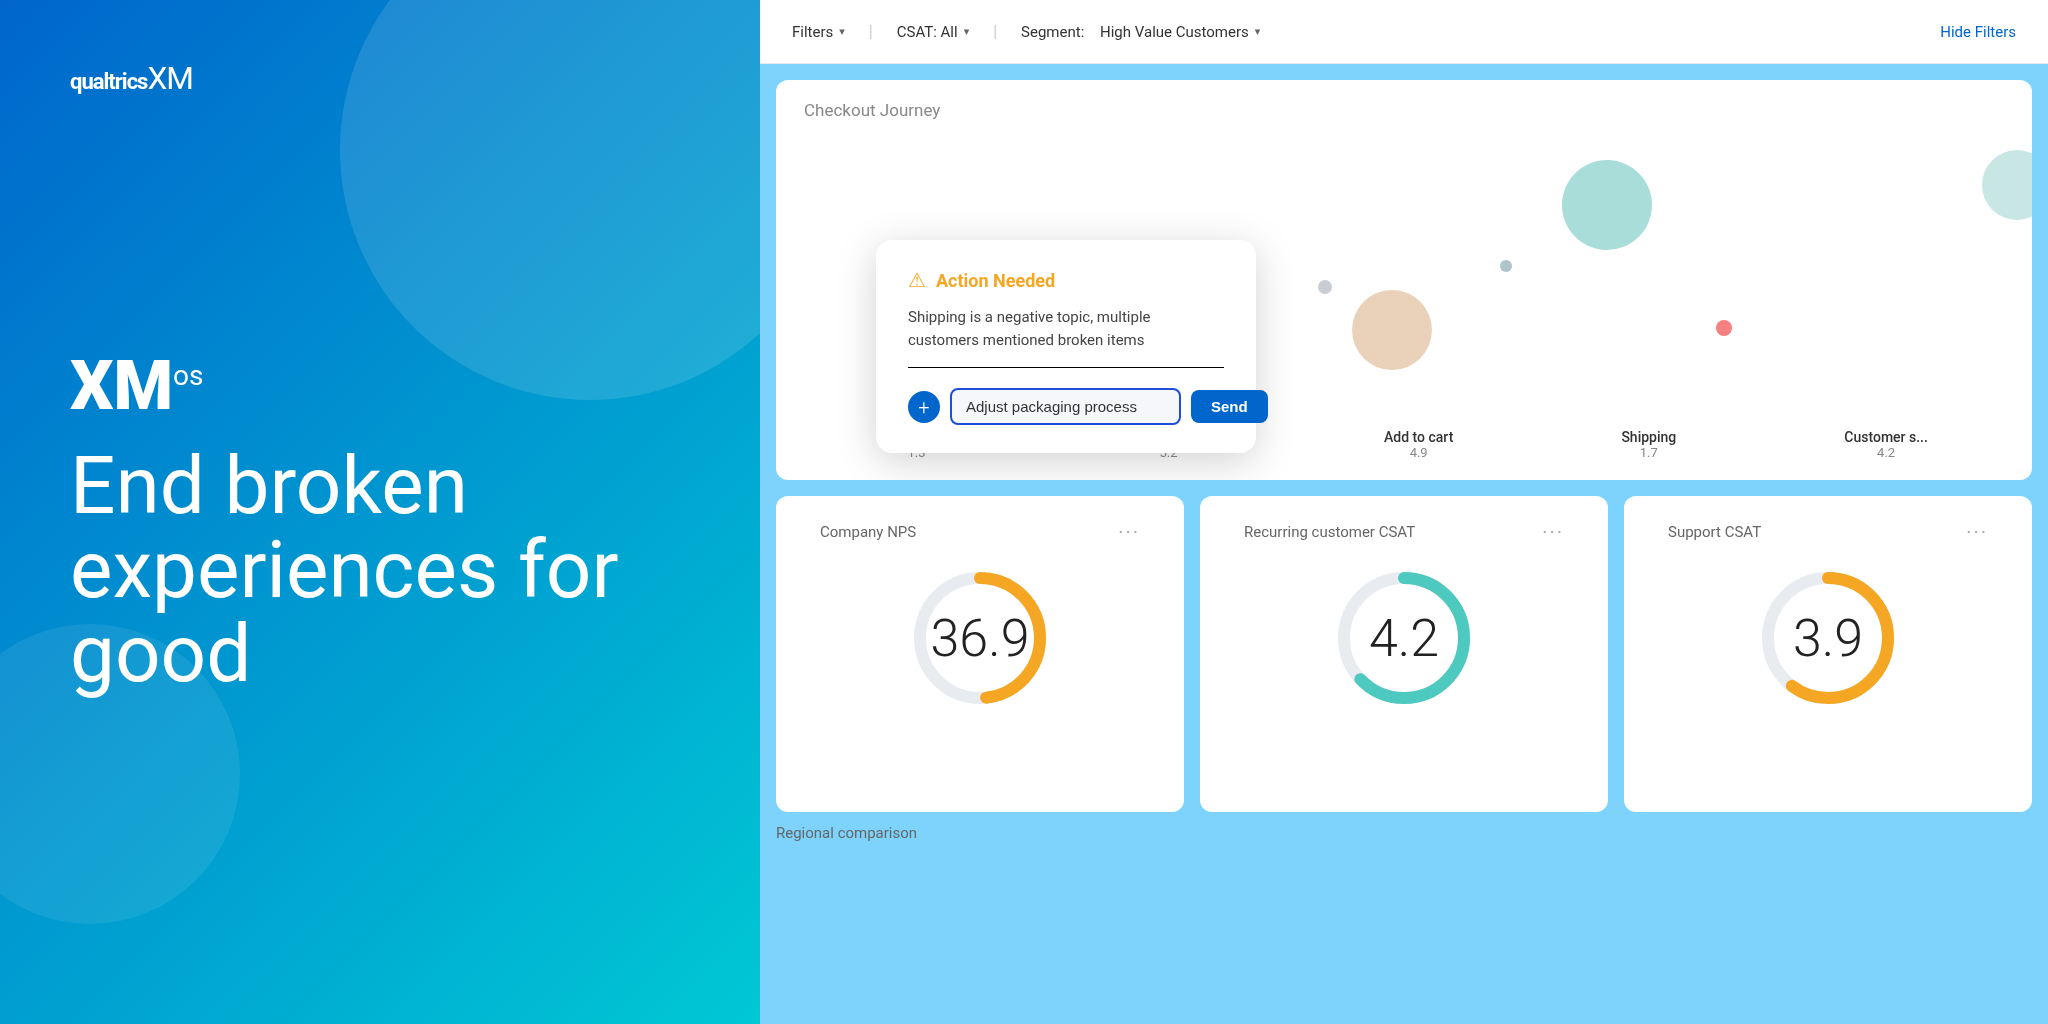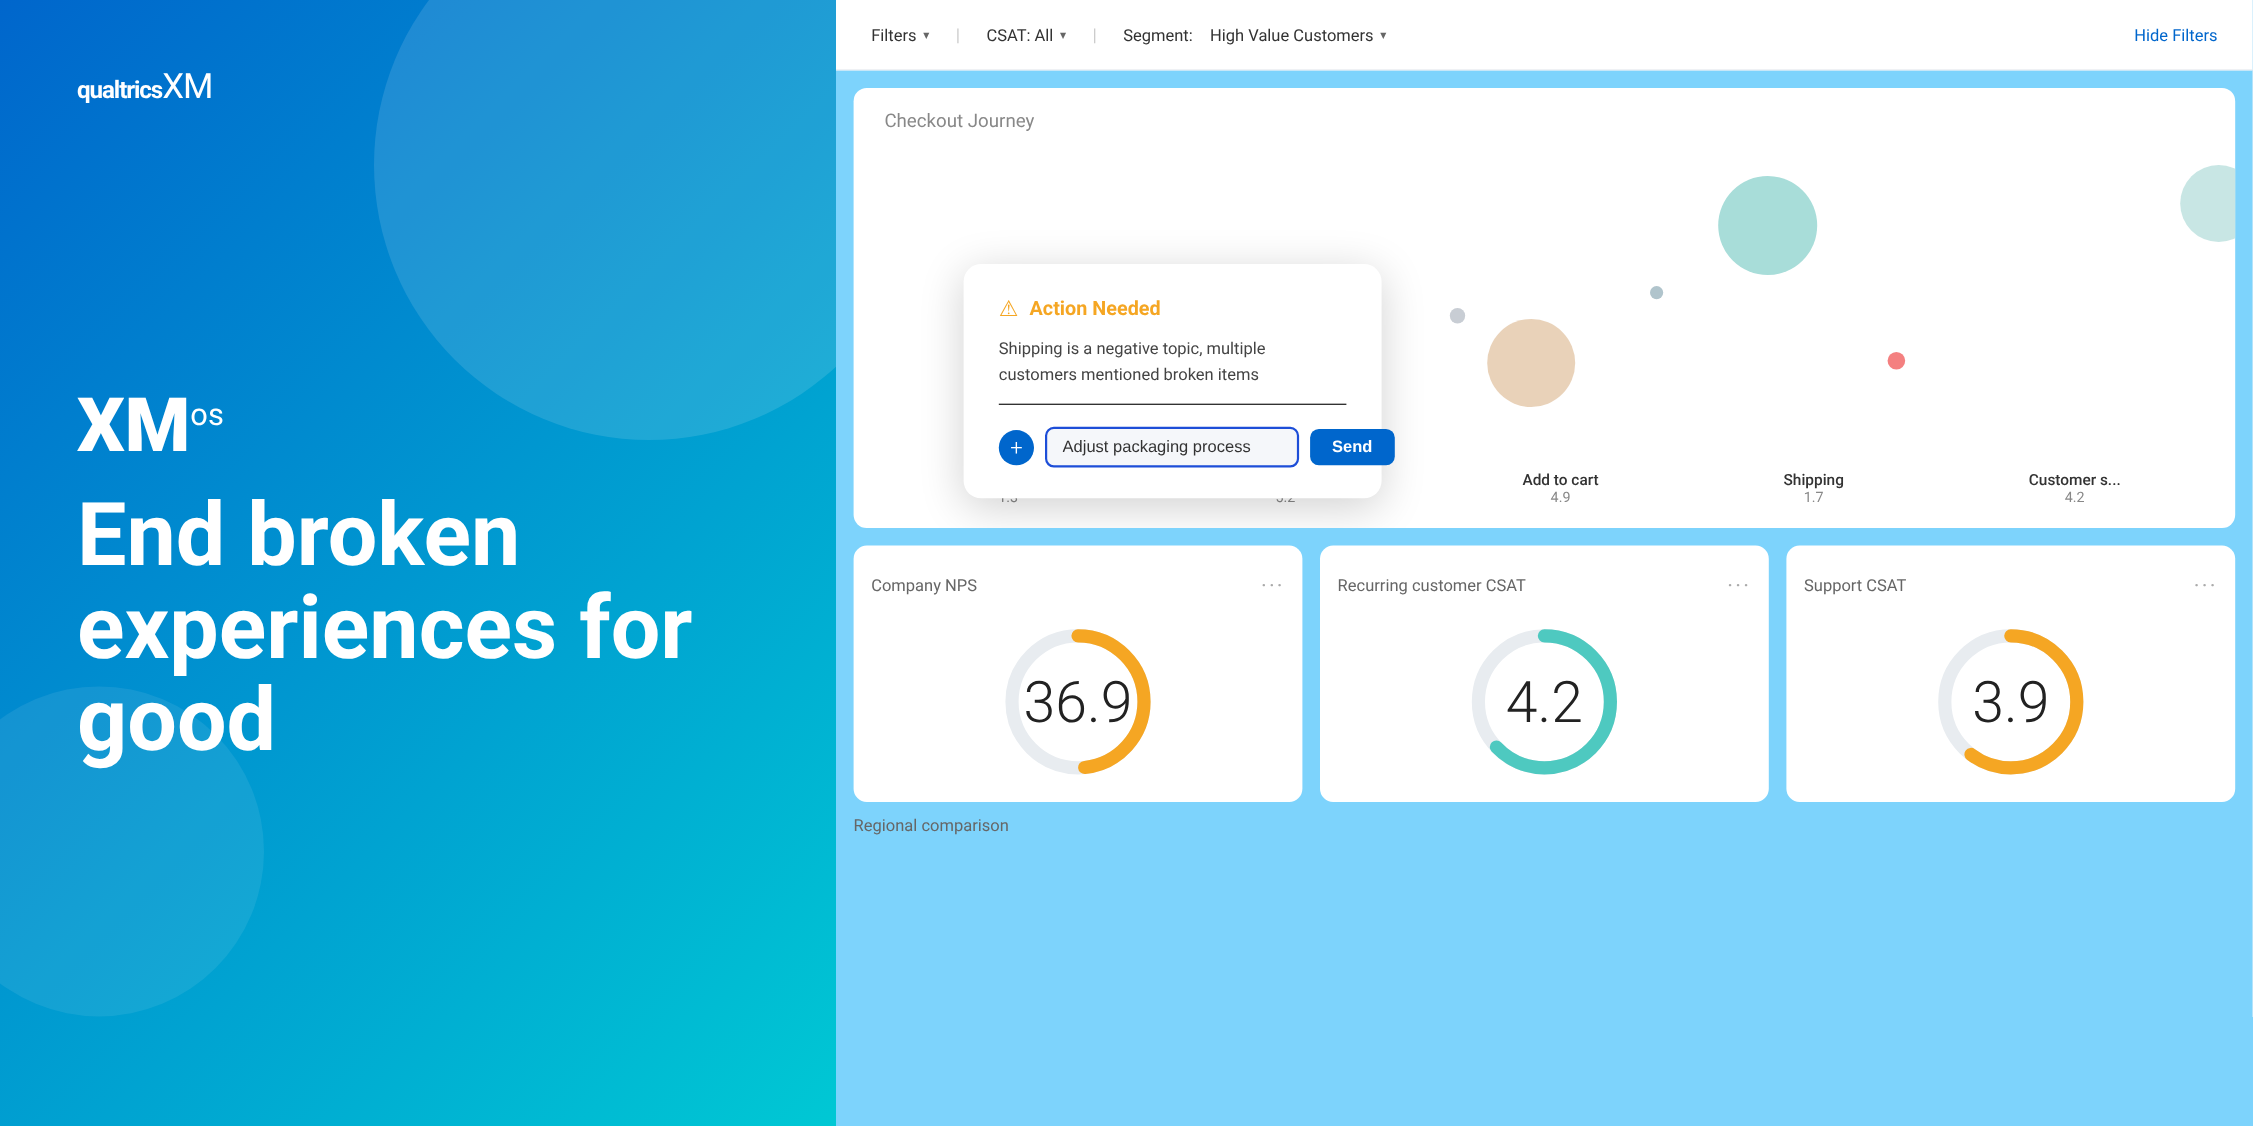--- a/index.html
+++ b/index.html
@@ -72,21 +72,21 @@
     }
     .xmos-badge sup {
       font-size: 28px;
       font-weight: 400;
       vertical-align: super;
     }
 
     .tagline {
       color: white;
       font-size: 80px;
-      font-weight: 700;
+      font-weight: 400;
       line-height: 1.05;
       margin-top: 24px;
       position: relative;
       z-index: 1;
     }
 
     
     .right-panel {
       flex: 1;
       height: 1024px;
@@ -279,25 +279,25 @@
     
     .cards-row {
       display: flex;
       gap: 16px;
       margin: 16px 16px 0;
     }
 
     .metric-card {
       background: white;
       border-radius: 12px;
-      padding: 24px 16px;
+      padding: 24px 44px;
       flex: 1;
       min-width: 0;
       position: relative;
-      height: 233px;
+      height: 316px;
       overflow: hidden;
     }
 
     .card-title {
       font-size: 15px;
       color: #666;
       margin-bottom: 4px;
       display: flex;
       justify-content: space-between;
       align-items: center;

